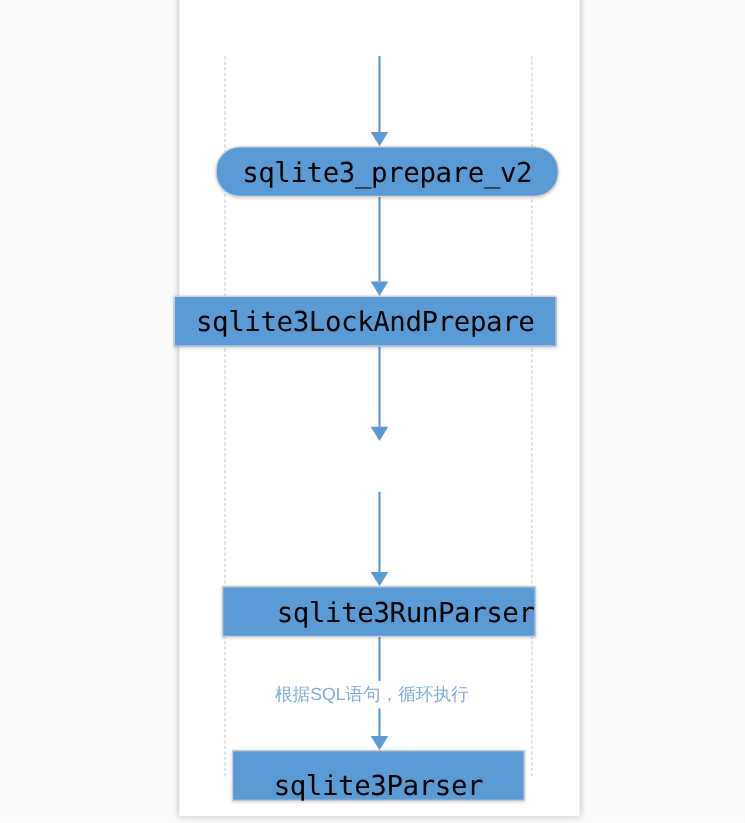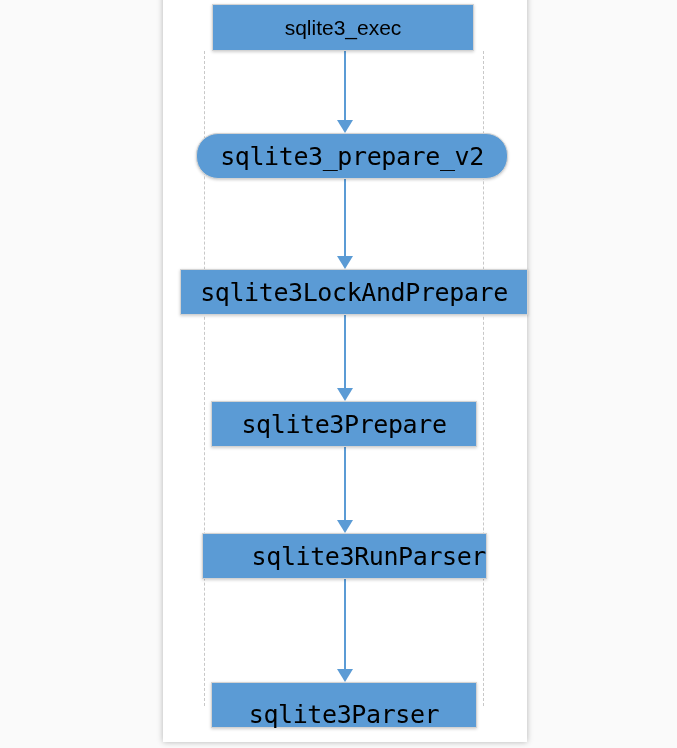--- a/index.html
+++ b/index.html
@@ -127,36 +127,31 @@
   <div class="arrow" style="left:344px; top:447px; height:86px;">
     <div class="shaft" style="height:73px;"></div>
     <div class="head"></div>
   </div>
 
   <div class="arrow" style="left:344px; top:579px; height:103px;">
     <div class="shaft" style="height:90px;"></div>
     <div class="head"></div>
   </div>
 
+  <div class="edge-label" style="left:244px; top:619px;">根据SQL语句，循环执行</div>
 
-  <div class="node sans" style="left:212px; top:4px; width:262px; height:47px;">
-    <span class="label">sqlite3_exec</span>
-  </div>
 
   <div class="node" style="left:196px; top:133px; width:312px; height:46px;border-radius:22px;">
     <span class="label">sqlite3_prepare_v2</span>
   </div>
 
-  <div class="node" style="left:180px; top:269px; width:348px; height:46px;">
+  <div class="node" style="left:158px; top:269px; width:348px; height:46px;">
     <span class="label">sqlite3LockAndPrepare</span>
   </div>
 
-  <div class="node" style="left:211px; top:401px; width:266px; height:46px;">
-    <span class="label">sqlite3Prepare</span>
-  </div>
 
   <div class="node" style="left:202px; top:533px; width:285px; height:46px;justify-content:flex-end;">
     <span class="label">sqlite3RunParser</span>
   </div>
 
   <div class="node" style="left:211px; top:682px; width:266px; height:46px;align-items:flex-end;">
     <span class="label">sqlite3Parser</span>
   </div>
 
 </div>

